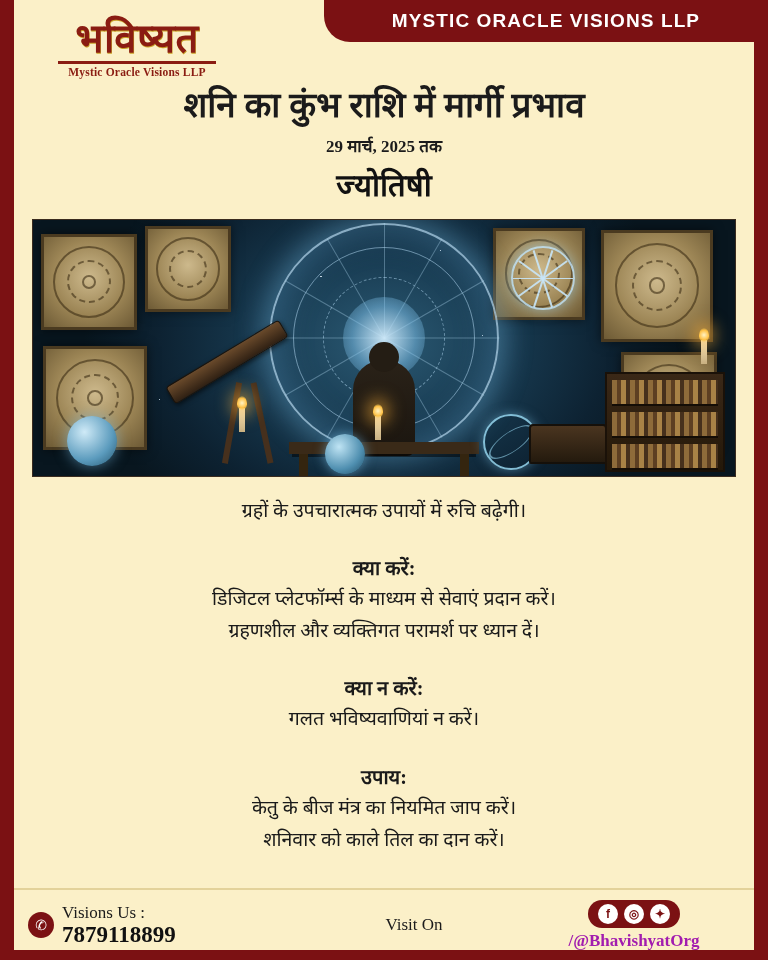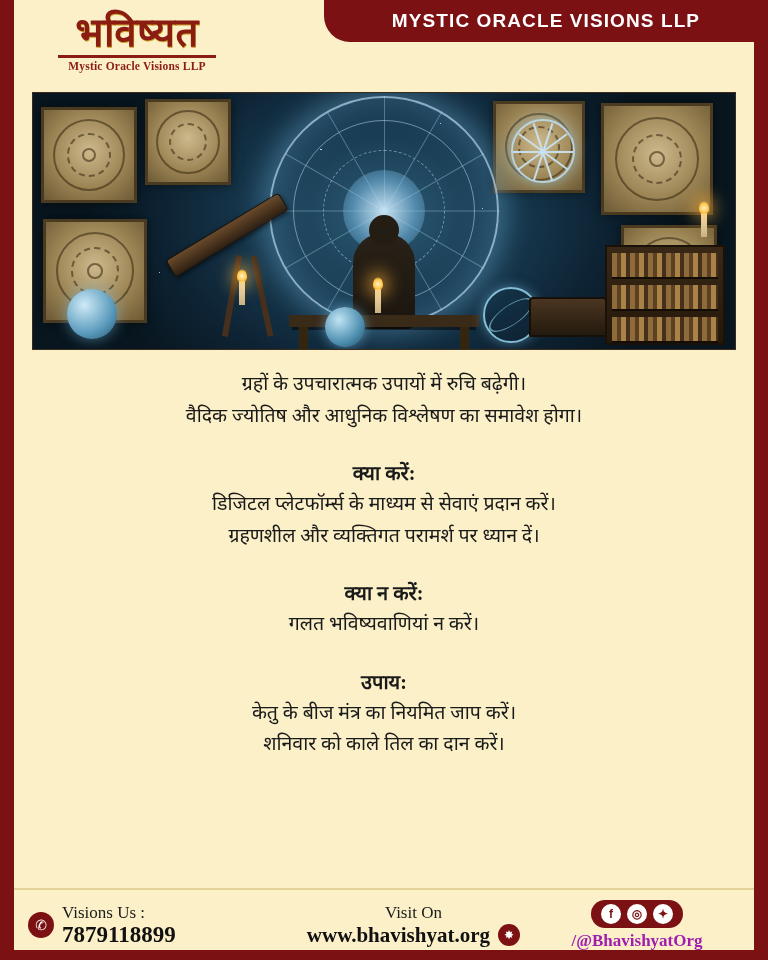--- a/index.html
+++ b/index.html
@@ -16,21 +16,21 @@
     border-left: 14px solid #7b1113;
     border-right: 14px solid #7b1113;
     border-top: 0; border-bottom: 0;
   }
 
   
   .header {
     position: relative;
     height: 78px;
     display: flex;
-    align-items: center;
+    align-items: flex-end;
     justify-content: space-between;
   }
   .brand-badge {
     position: absolute;
     right: 0; top: 0;
     height: 42px;
     min-width: 430px;
     background: #7b1113;
     color: #ffffff;
     display: flex;
@@ -389,20 +389,25 @@
 
   <div class="header">
     <div class="logo-wrap">
       <div class="logo-main">भविष्यत</div>
       <div class="logo-underline"></div>
       <div class="logo-sub">Mystic Oracle Visions LLP</div>
     </div>
     <div class="brand-badge">MYSTIC ORACLE VISIONS LLP</div>
   </div>
 
+  <div class="title-block">
+    <div class="main-title">शनि का कुंभ राशि में मार्गी प्रभाव</div>
+    <div class="date-line">29 मार्च, 2025 तक</div>
+    <div class="subject-line">ज्योतिषी</div>
+  </div>
 
   <div class="hero">
     <div class="stars"></div>
 
     <div class="chart-card c1">
       <div class="ring"></div>
         <div class="ring inner"></div>
         <div class="ring core"></div>
     </div>
     <div class="chart-card c2">
@@ -461,21 +466,20 @@
         <div class="shelf"></div>
         <div class="shelf"></div>
     </div>
     <div class="candle cd1"></div>
     <div class="candle cd2"></div>
     <div class="candle cd3"></div>
   </div>
 
   <div class="content">
     <div class="para">ग्रहों के उपचारात्मक उपायों में रुचि बढ़ेगी।</div>
-    <div class="para">वैदिक ज्योतिष और आधुनिक विश्लेषण का समावेश होगा।</div>
 
     <div class="section">
       <div class="section-head">क्या करें:</div>
       <div class="section-line">डिजिटल प्लेटफॉर्म्स के माध्यम से सेवाएं प्रदान करें।</div>
       <div class="section-line">ग्रहणशील और व्यक्तिगत परामर्श पर ध्यान दें।</div>
     </div>
 
     <div class="section">
       <div class="section-head">क्या न करें:</div>
       <div class="section-line">गलत भविष्यवाणियां न करें।</div>
@@ -492,24 +496,20 @@
     <div class="f-col f-left">
       <div class="phone-circle">✆</div>
       <div>
         <div class="contact-label">Visions Us :</div>
         <div class="contact-number">7879118899</div>
       </div>
     </div>
 
     <div class="f-mid">
       <div class="visit-label">Visit On</div>
-      <div class="site-row">
-        <span class="website">www.bhavishyat.org</span>
-        <span class="globe-badge">✸</span>
-      </div>
     </div>
 
     <div class="f-right">
       <div class="social-pill">
         <span class="s">f</span>
         <span class="s">◎</span>
         <span class="s">✦</span>
       </div>
       <div class="handle">/@BhavishyatOrg</div>
     </div>

